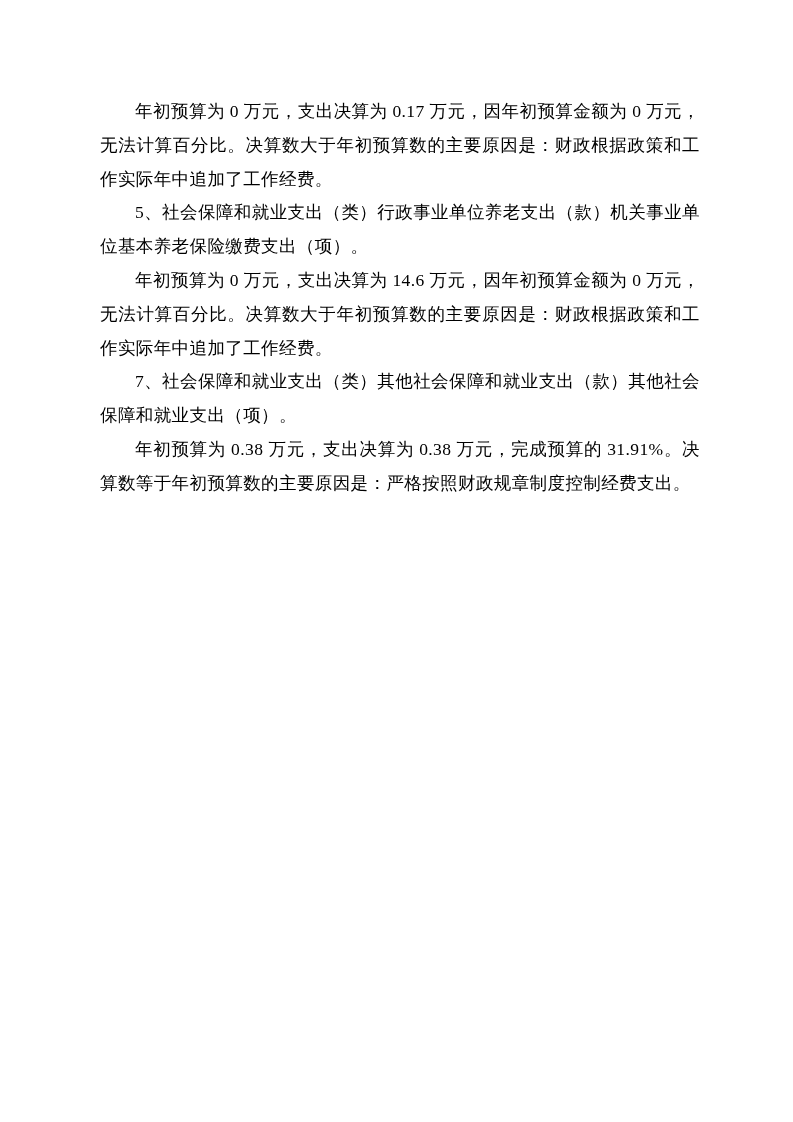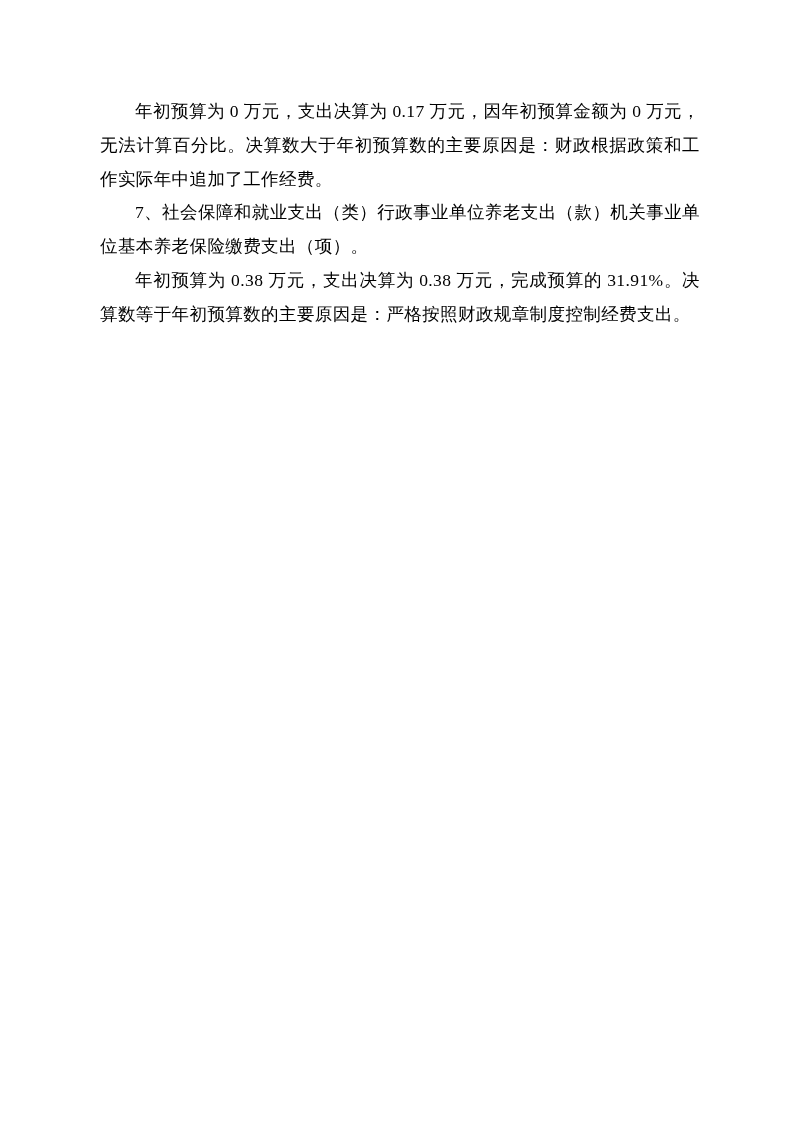--- a/index.html
+++ b/index.html
@@ -34,16 +34,18 @@
     letter-spacing: 0.4px;
     word-break: break-all;
   }
 </style>
 </head>
 <body>
 
 <main class="page">
   <section class="doc-body" id="paragraphs">
       <p class="para">年初预算为 0 万元，支出决算为 0.17 万元，因年初预算金额为 0 万元，无法计算百分比。决算数大于年初预算数的主要原因是：财政根据政策和工作实际年中追加了工作经费。</p>
-      <p class="para">7、社会保障和就业支出（类）行政事业单位养老支出（款）机关事业单位基本养老保险缴费支出（项）。</p>
+      <p class="para">5、社会保障和就业支出（类）行政事业单位养老支出（款）机关事业单位基本养老保险缴费支出（项）。</p>
+      <p class="para">年初预算为 0 万元，支出决算为 14.6 万元，因年初预算金额为 0 万元，无法计算百分比。决算数大于年初预算数的主要原因是：财政根据政策和工作实际年中追加了工作经费。</p>
+      <p class="para">7、社会保障和就业支出（类）其他社会保障和就业支出（款）其他社会保障和就业支出（项）。</p>
       <p class="para">年初预算为 0.38 万元，支出决算为 0.38 万元，完成预算的 31.91%。决算数等于年初预算数的主要原因是：严格按照财政规章制度控制经费支出。</p>
     </section>
 </main>
 
 </body></html>

